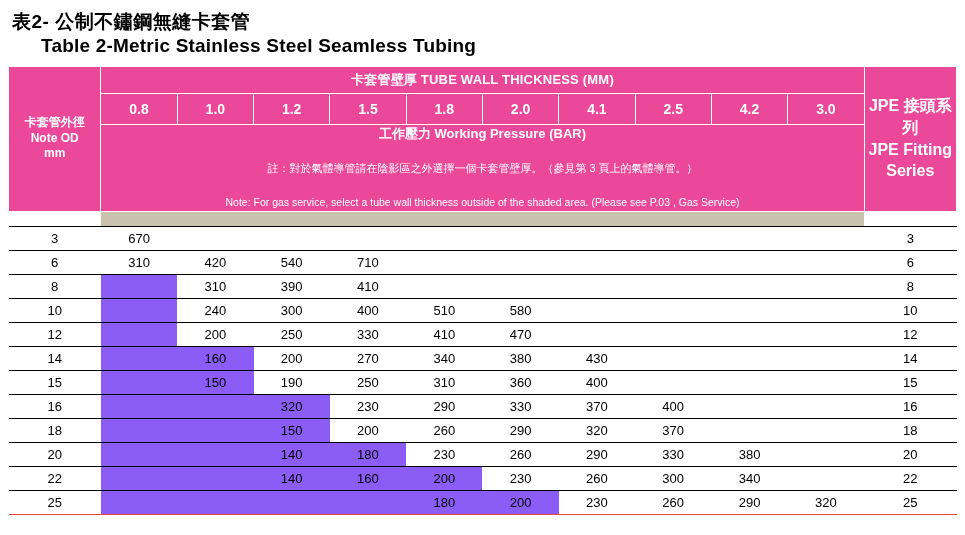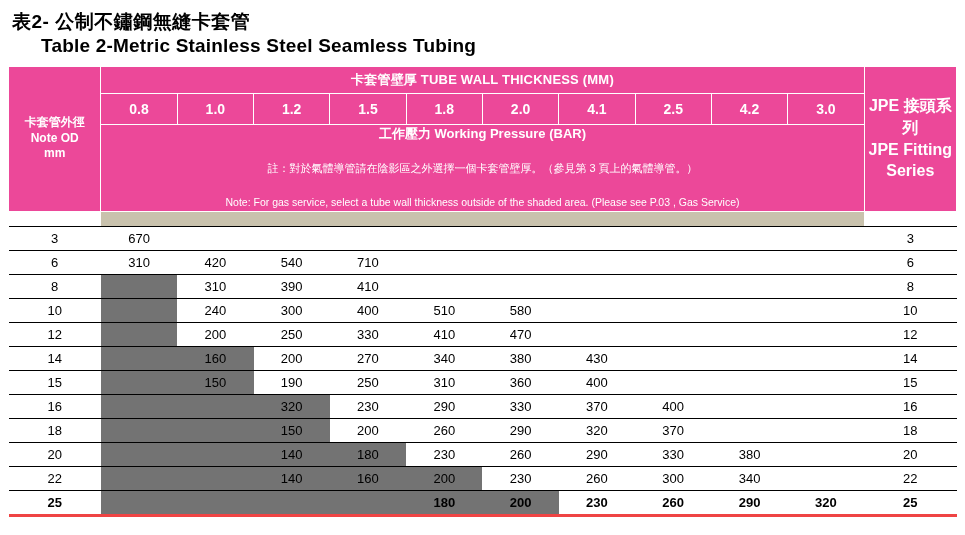--- a/index.html
+++ b/index.html
@@ -110,28 +110,27 @@
     height: 23px;
     font-size: 13px;
     text-align: center;
     vertical-align: middle;
     color: #000;
     border-top: 1px solid #000000;
     border-bottom: none;
     background: #ffffff;
   }
   .data td.shade {
-    background: #737373;
+    background: #8b5cf6;
   }
   .data td.od, .data td.jpe {
     font-size: 13px;
   }
   .data:last-child td {
-    border-bottom: 3px solid #ef4444;
-    font-weight: bold;
+    border-bottom: 1px solid #ef4444;
   }
 </style>
 </head>
 <body>
 
 <div class="page">
 
   <div class="title-block">
     <div class="title-zh">表2- 公制不鏽鋼無縫卡套管</div>
     <div class="title-en">Table 2-Metric  Stainless Steel Seamless Tubing</div>

